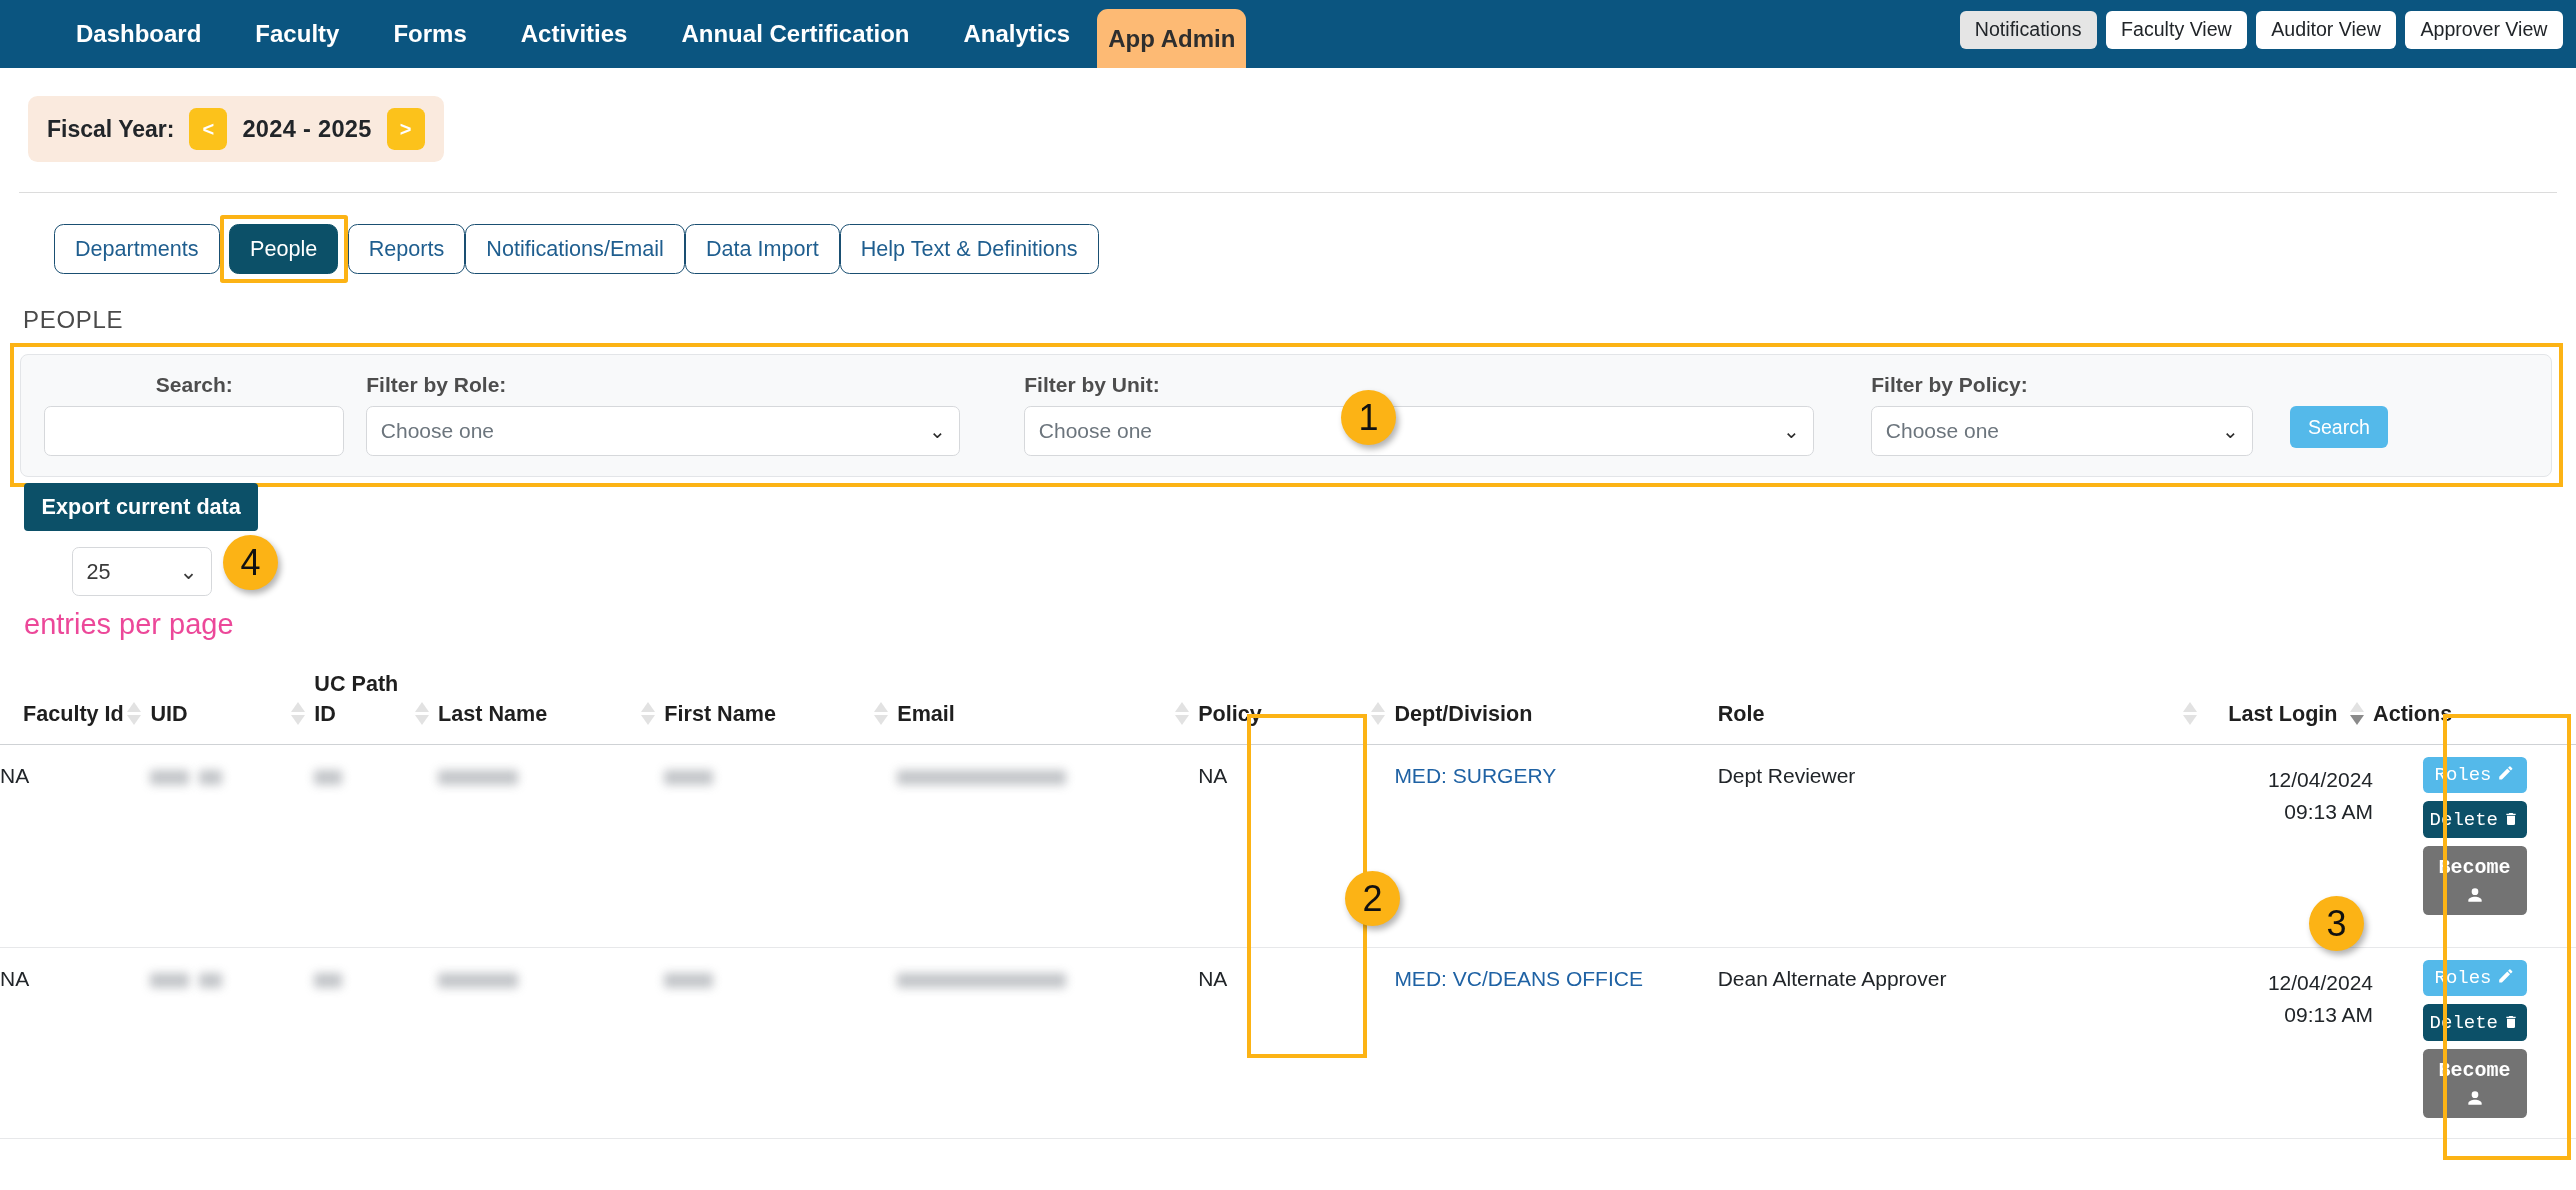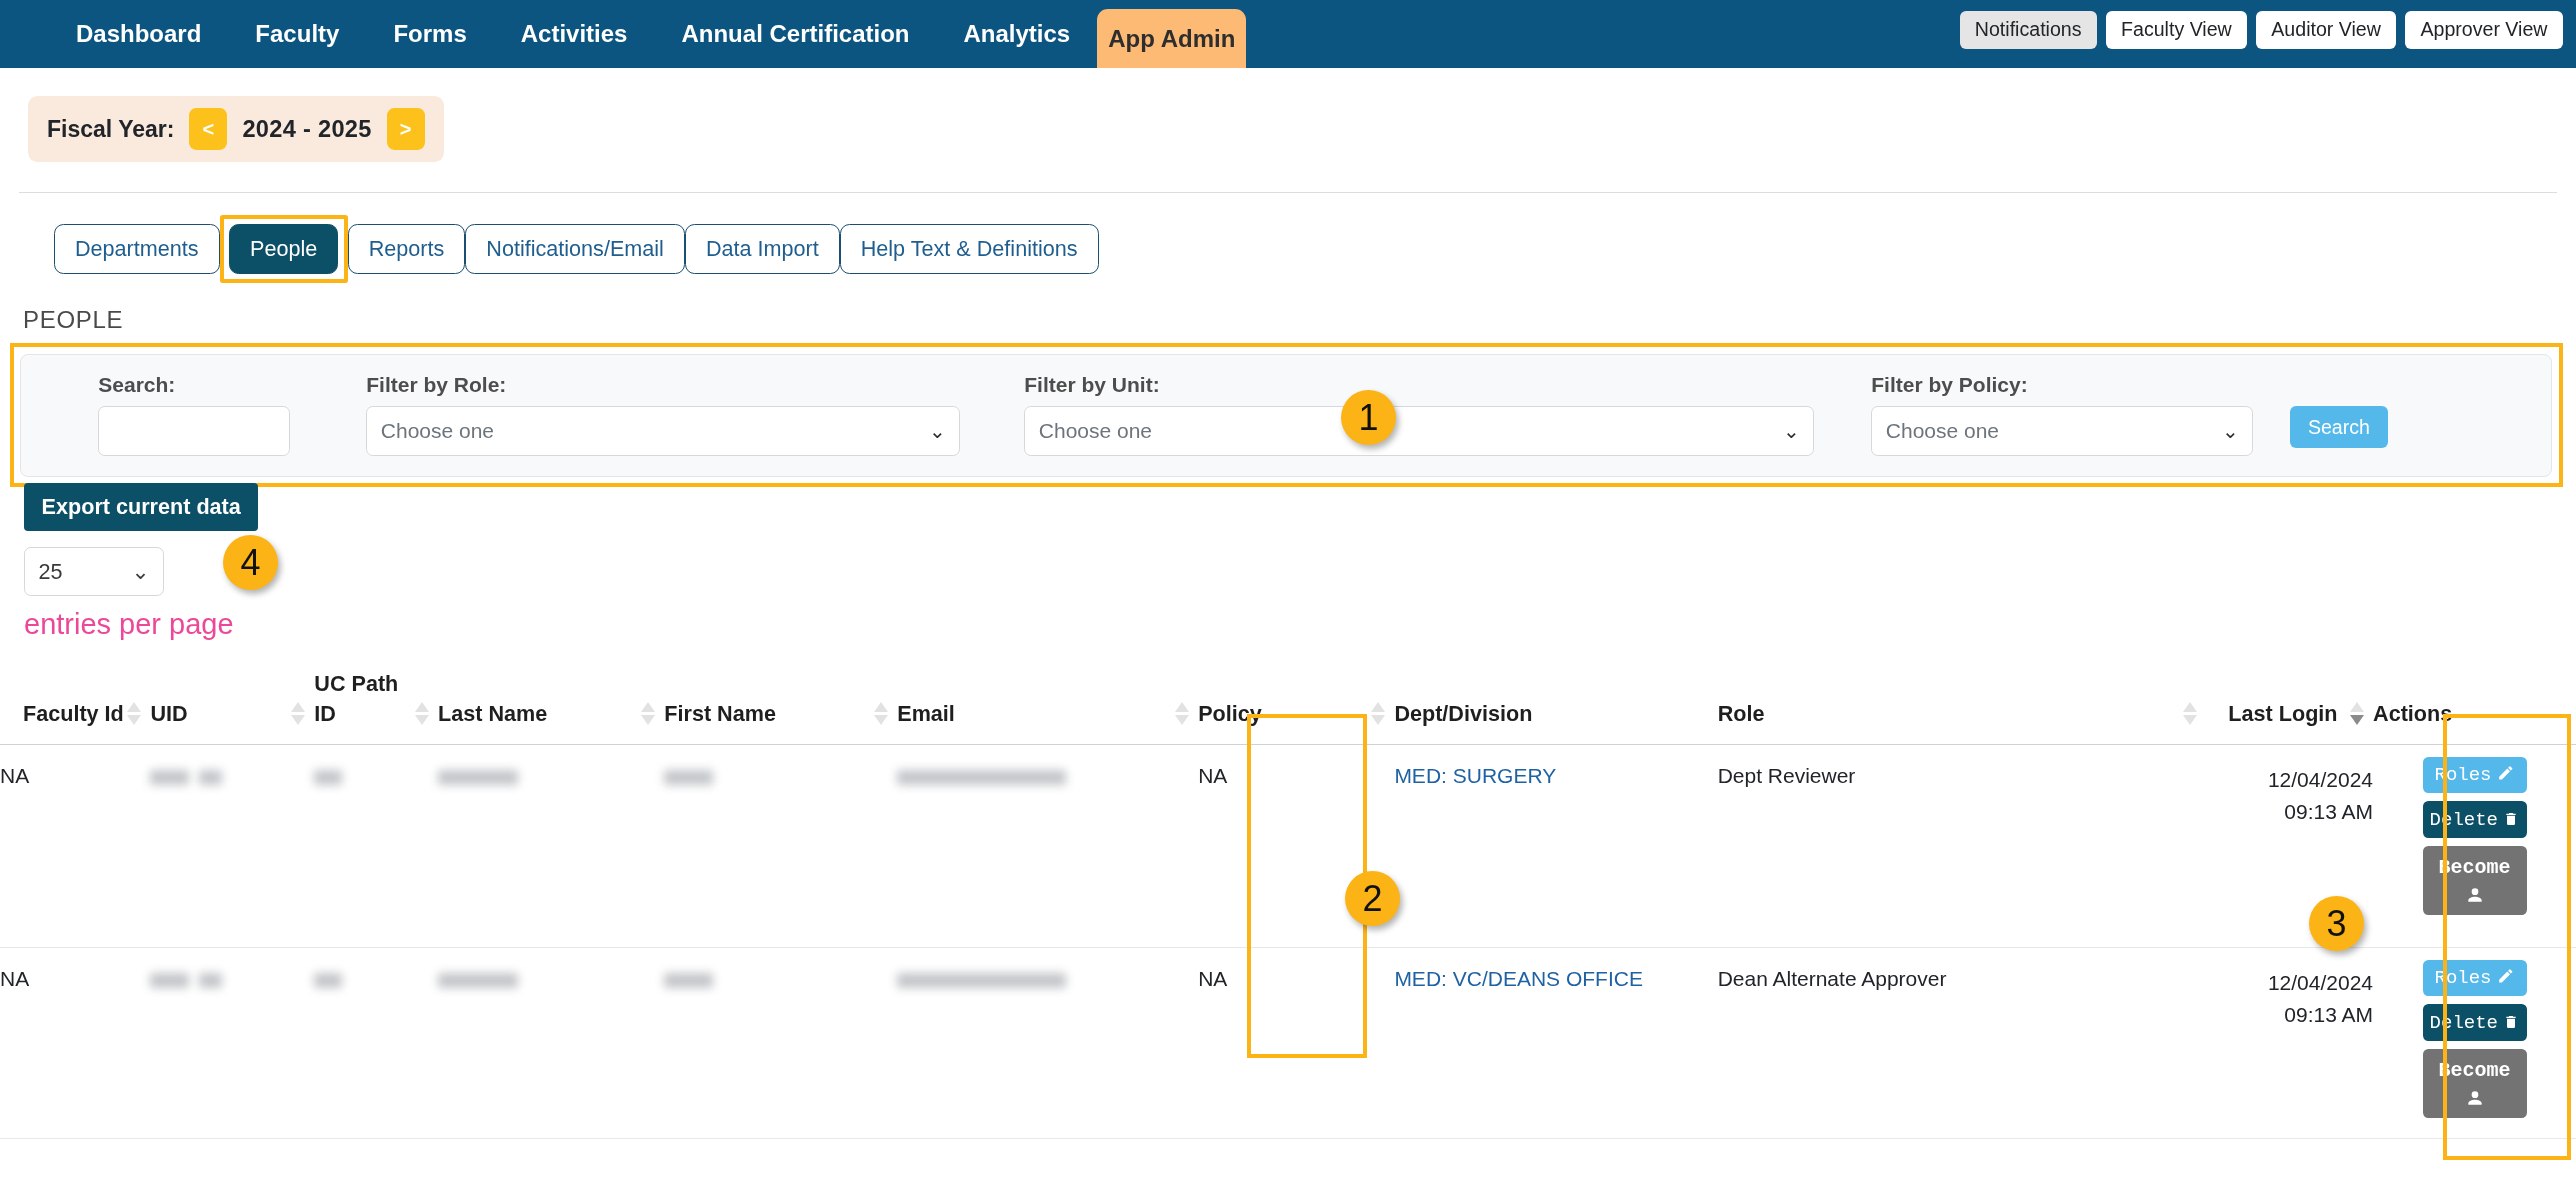--- a/index.html
+++ b/index.html
@@ -152,21 +152,21 @@
     border-radius: 6.8px;
     background: #ffffff;
     font-size: 21px;
     color: #6c757d;
     padding: 0 13.5px;
     font-family: inherit;
     display:flex; align-items:center;
     justify-content: space-between;
   }
   .finput .chev { color:#2b2b2b; font-size: 20px; }
-  .c-search { width: 192px; margin-left: 54px; }
+  .c-search { width: 192px; margin-left: 54px; align-items: center; }
   .c-role   { width: 594px; margin-left: 76px; }
   .c-unit   { width: 790px; margin-left: 64px; }
   .c-policy { width: 382px; margin-left: 57px; }
   .searchbtn {
     margin-left: 37px;
     background: #54b9ea;
     color: #ffffff;
     font-size: 19.6px;
     border: none;
     border-radius: 6px;
@@ -194,20 +194,21 @@
   .entries-sel {
     width: 140px; height: 49px;
     border: 0.7px solid #d6d8db;
     border-radius: 6.8px;
     background:#fff;
     font-size: 21.6px;
     color:#3a3a3a;
     display:flex; align-items:center; justify-content:space-between;
     padding: 0 13.5px;
     font-family: inherit;
+    margin-left: 48px;
   }
   .entries-label { font-size: 29px; color:#ec4899; margin-top: 12px; }
 
   
   .table-wrap { margin-top: 28px; position: relative; }
   table.people { width: 100%; border-collapse: collapse; table-layout: fixed; }
   table.people thead th {
     vertical-align: bottom;
     font-size: 21.6px;
     font-weight: bold;

